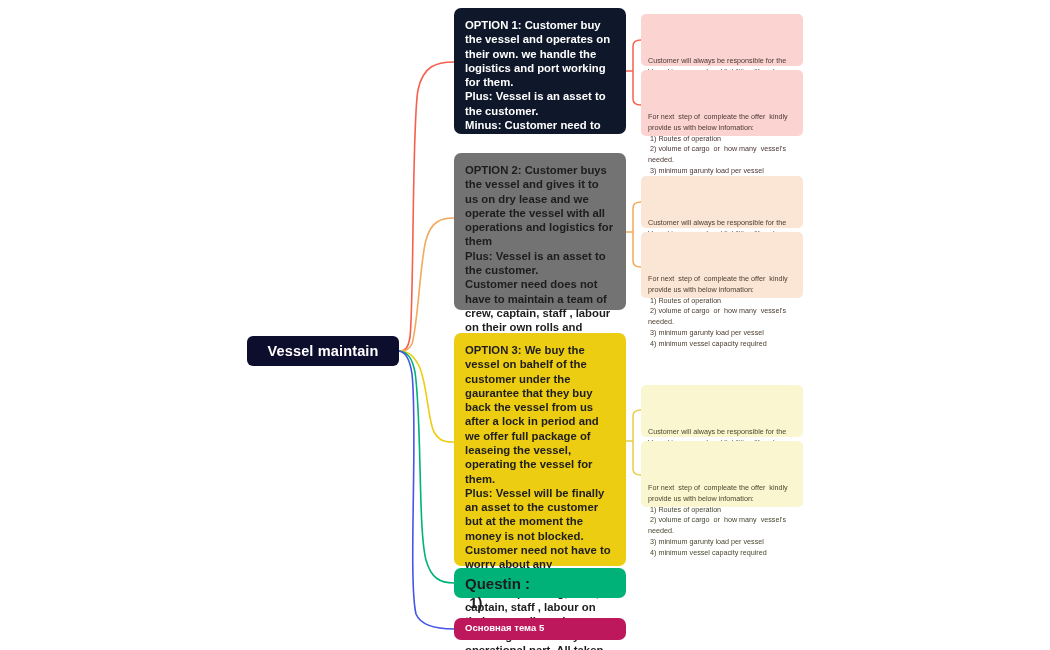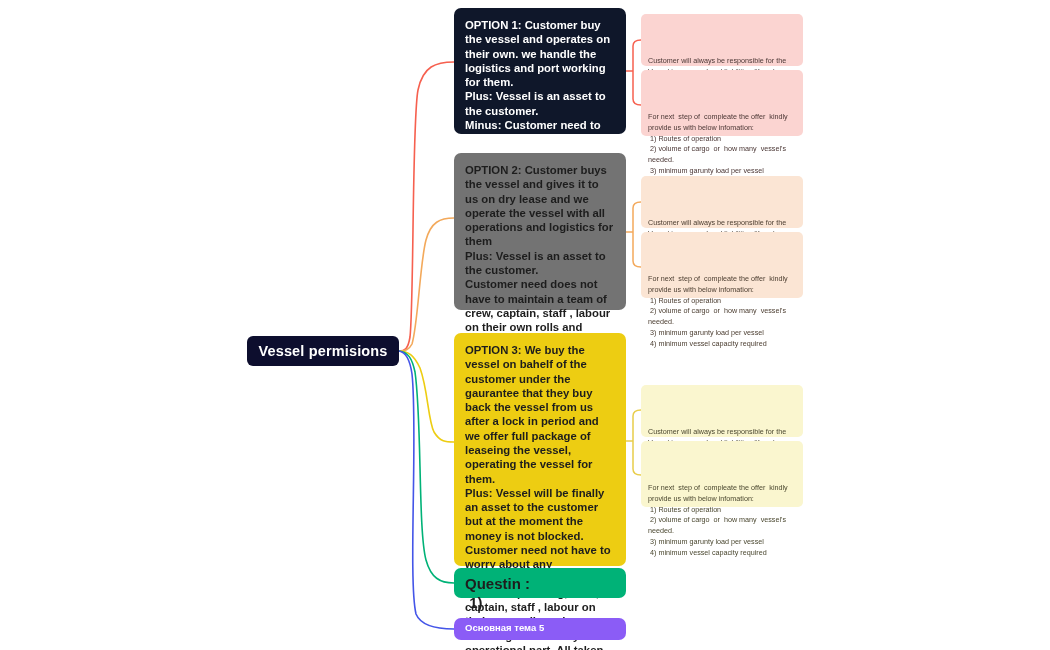--- a/index.html
+++ b/index.html
@@ -96,21 +96,21 @@
     top: 568px;
     height: 30px;
     background: #00b277;
     padding-top: 6px;
   }
   .branch-q .branch-text { color: #1d1d1d; font-size: 15px; line-height: 1.28; }
 
   .branch-t5 {
     top: 618px;
     height: 22px;
-    background: #8b5cf6;
+    background: #be185d;
     padding-top: 4px;
   }
   .branch-t5 .branch-text { color: #ffffff; font-size: 9.5px; line-height: 1.28; }
 
   
   .leaf {
     position: absolute;
     box-sizing: border-box;
     width: 162px;
     left: 641px;
@@ -161,21 +161,21 @@
     <path d="M626,232 L633,232" fill="none" stroke="#f3a95b" stroke-width="1.5"></path>
     <path d="M633,232 L633,208 C633,204 636,202 641,202" fill="none" stroke="#f3a95b" stroke-width="1.5"></path>
     <path d="M633,232 L633,261 C633,265 636,267 641,267" fill="none" stroke="#f3a95b" stroke-width="1.5"></path>
 
     <path d="M626,441 L633,441" fill="none" stroke="#e8cd4a" stroke-width="1.5"></path>
     <path d="M633,441 L633,416 C633,412 636,410 641,410" fill="none" stroke="#e8cd4a" stroke-width="1.5"></path>
     <path d="M633,441 L633,469 C633,473 636,475 641,475" fill="none" stroke="#e8cd4a" stroke-width="1.5"></path>
   </svg>
 
   <div class="node root-node">
-    <span class="root-label">Vessel permisions</span>
+    <span class="root-label">Vessel maintain</span>
   </div>
 
   <div class="node branch branch-opt1">
     <span class="branch-text">OPTION 1: Customer buy the vessel and operates on their own. we handle the logistics and port working for them.
 Plus: Vessel is an asset to the customer.
 Minus: Customer need to have crew, captain, staff , labour on their own rolls and handling them.</span>
   </div>
   <div class="leaf leaf-r1">
     <span class="leaf-text">Customer will always be responsible for the Vessel insurance, Land liabilities (if any), maintence and repair and replacement of parts for the vessel, support on documents for permisions and permits.</span>
   </div>

